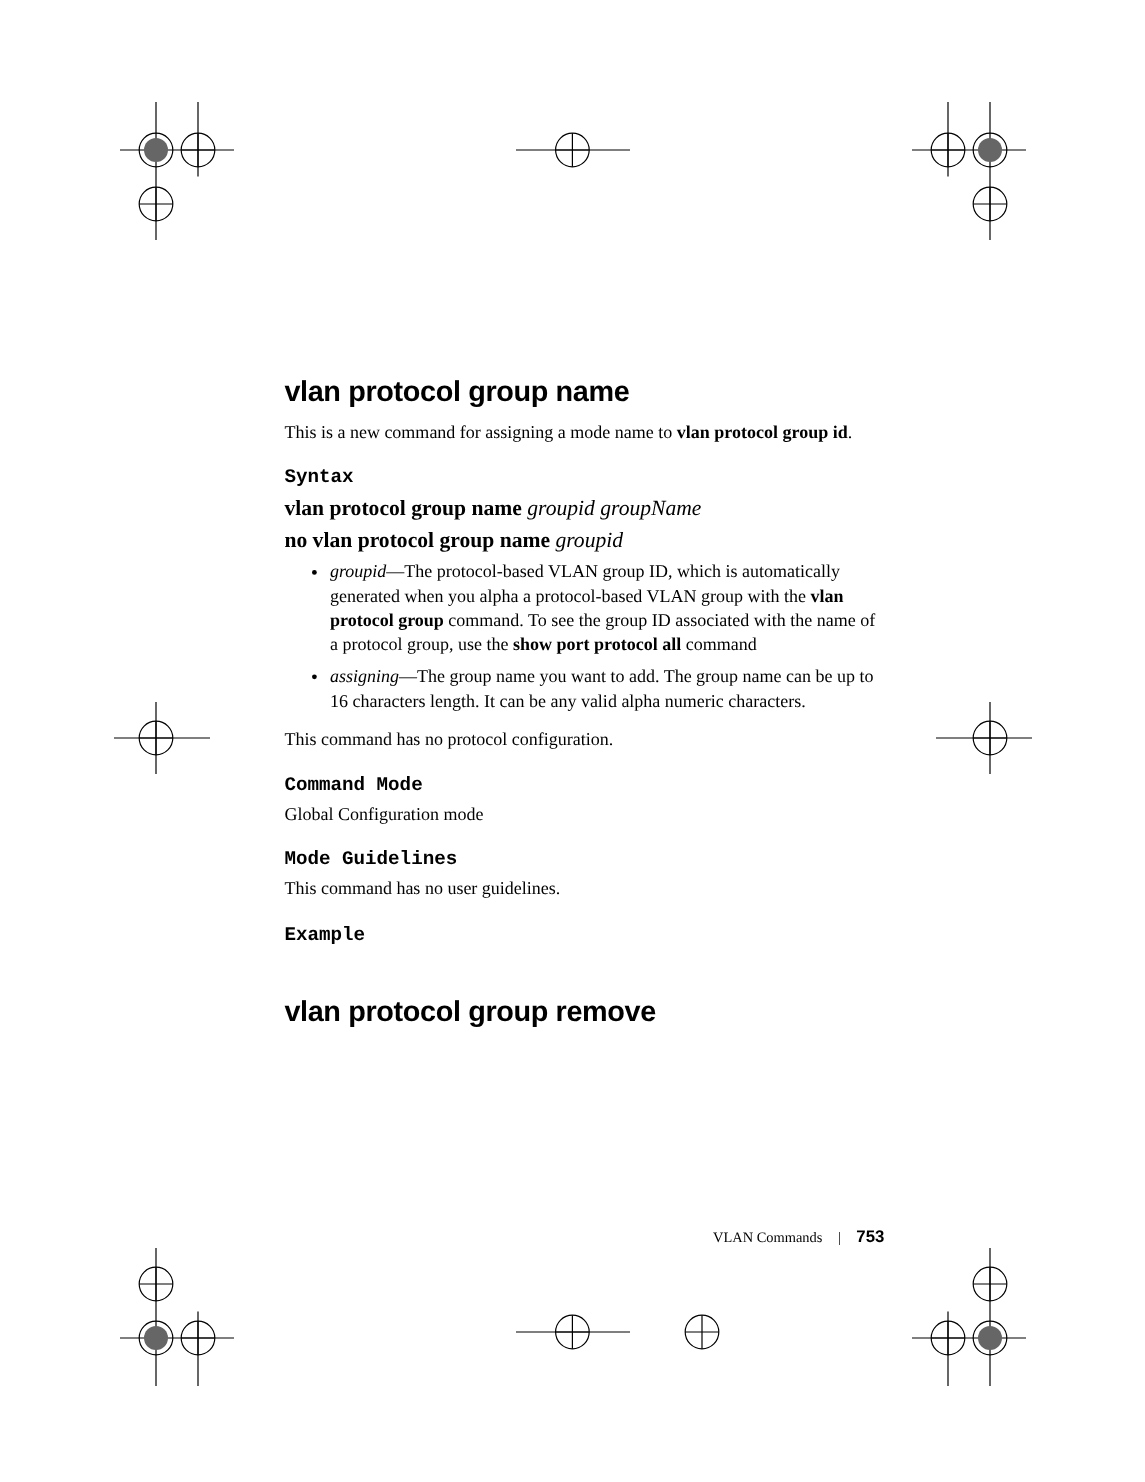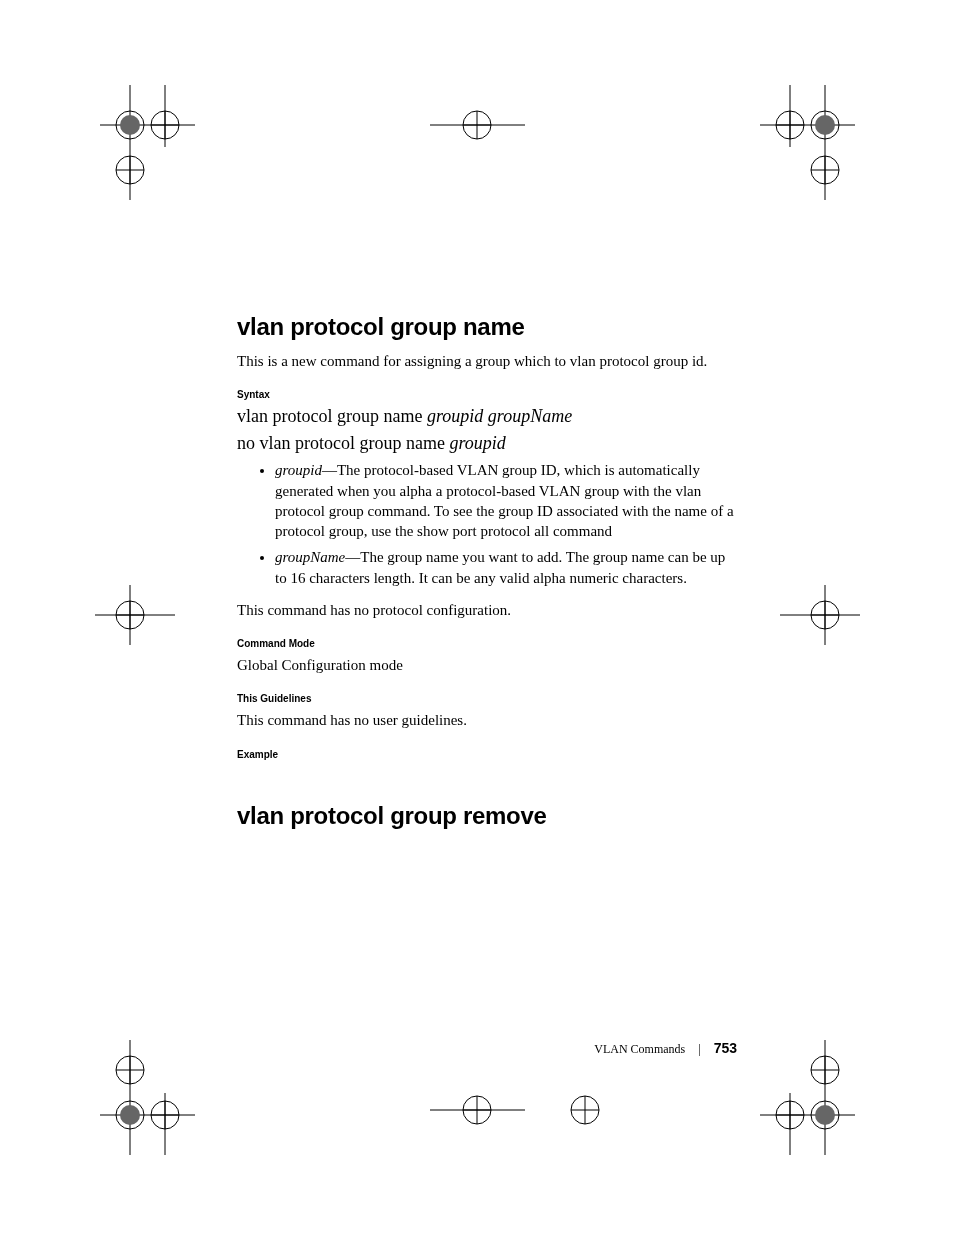--- a/index.html
+++ b/index.html
@@ -30,51 +30,50 @@
     margin: 0 0 10px 0;
     letter-spacing: -0.3px;
     font-stretch: condensed;
   }
   p.body {
     font-size: 15px;
     line-height: 1.35;
     margin: 0 0 18px 0;
   }
   h3.sub {
-    font-family: Liberation Sans, sans-serif;
+    font-family: Liberation Mono, monospace;
     font-weight: 700;
-    font-size: 10px;
+    font-size: 16px;
     margin: 14px 0 6px 0;
     font-stretch: condensed;
   }
   p.syntax-line {
     font-size: 18px;
     margin: 0 0 6px 0;
   }
-  .bold { font-weight: 400; }
+  .bold { font-weight: 700; }
   .ital { font-style: italic; }
   ul.params {
     margin: 6px 0 12px 0;
     padding-left: 38px;
     list-style: disc;
   }
   ul.params li {
     font-size: 15px;
     line-height: 1.35;
     margin-bottom: 6px;
   }
   .footer {
     position: absolute;
     left: 0;
     width: 737px;
     top: 1022px;
     text-align: right;
     font-size: 12px;
     font-family: Georgia, "Times New Roman", serif;
-    margin-top: 18px;
   }
   .footer .page-num {
     font-family: "Helvetica Neue", Helvetica, Arial, sans-serif;
     font-weight: 700;
     font-size: 14px;
     font-stretch: condensed;
   }
   .footer .sep {
     margin: 0 10px;
   }
@@ -171,48 +170,48 @@
   </svg>
   <svg class="reg" style="left:560px; top:1085px;" width="50" height="50">
     <circle cx="25" cy="25" r="14" fill="none" stroke="#000"></circle>
     <line x1="11" y1="25" x2="39" y2="25" stroke="#000"></line>
     <line x1="25" y1="11" x2="25" y2="39" stroke="#000"></line>
   </svg>
 
   <div class="content">
     <h1 class="cmd-title">vlan protocol group name</h1>
     <p class="body">
-      <span>This is a new command for assigning a group which to </span><span class="bold">vlan protocol group id</span><span>.</span>
+      <span>This is a new command for assigning a mode name to </span><span class="bold">vlan protocol group id</span><span>.</span>
     </p>
 
     <h3 class="sub">Syntax</h3>
     <p class="syntax-line">
       <span class="bold">vlan protocol group name</span>
       <span class="ital">groupid  groupName</span>
     </p>
     <p class="syntax-line">
       <span class="bold">no vlan protocol group name</span>
       <span class="ital">groupid</span>
     </p>
 
     <ul class="params">
       <li>
         <span class="ital">groupid</span><span>—The protocol-based VLAN group ID, which is automatically generated when you alpha a protocol-based VLAN group with the </span><span class="bold">vlan protocol group</span><span> command. To see the group ID associated with the name of a protocol group, use the </span><span class="bold">show port protocol all</span><span> command</span>
       </li>
       <li>
-        <span class="ital">groupName</span><span>—The group name you want to add. The group name can be up to 16 characters length. It can be any valid alpha numeric characters.</span>
+        <span class="ital">assigning</span><span>—The group name you want to add. The group name can be up to 16 characters length. It can be any valid alpha numeric characters.</span>
       </li>
     </ul>
 
     <p class="body">This command has no protocol configuration.</p>
 
     <h3 class="sub">Command Mode</h3>
     <p class="body">Global Configuration mode</p>
 
-    <h3 class="sub">This Guidelines</h3>
+    <h3 class="sub">Mode Guidelines</h3>
     <p class="body">This command has no user guidelines.</p>
 
     <h3 class="sub">Example</h3>
 
     <h1 class="cmd-title" style="margin-top:42px;">vlan protocol group remove</h1>
   </div>
 
   <div class="footer">
     <span>VLAN Commands</span>
     <span class="sep">|</span>

